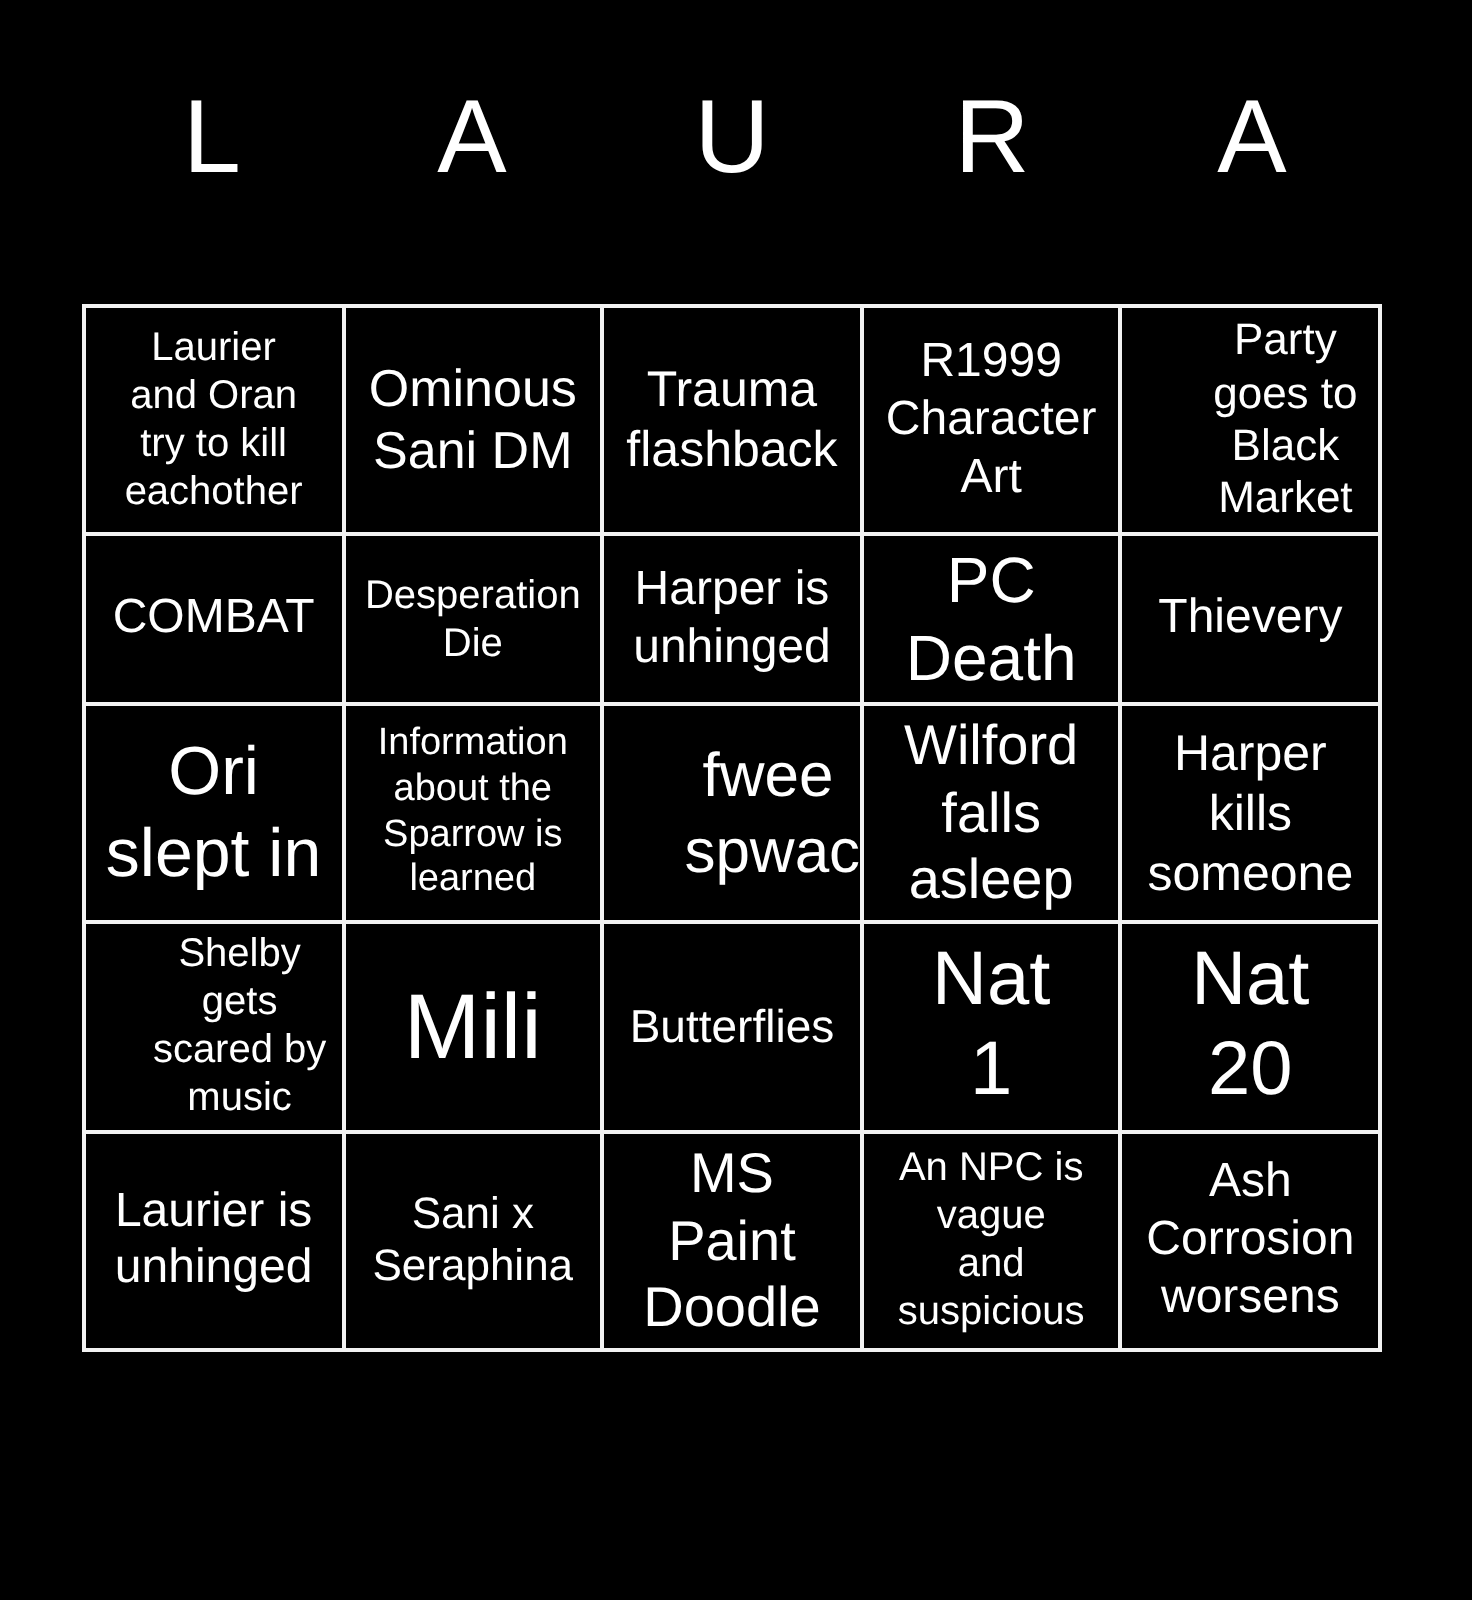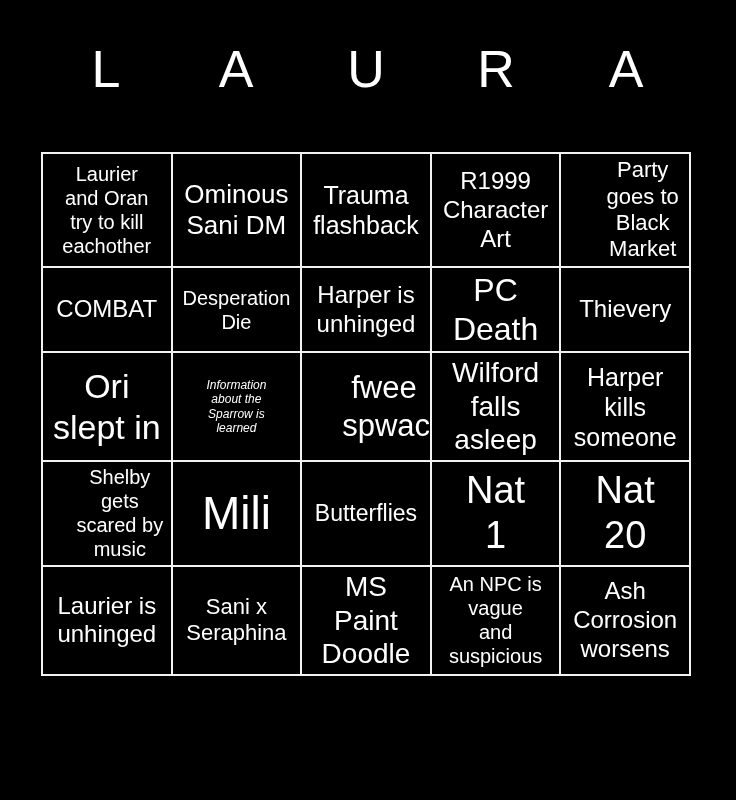--- a/index.html
+++ b/index.html
@@ -92,21 +92,21 @@
 Die</td>
       <td class="cell" style="font-size: 24px;">Harper is
 unhinged</td>
       <td class="cell" style="font-size: 32px;">PC
 Death</td>
       <td class="cell" style="font-size: 24px;">Thievery</td>
     </tr>
     <tr>
       <td class="cell" style="font-size: 34px;">Ori
 slept in</td>
-      <td class="cell" style="font-size: 12px; font-style: italic;">Information
+      <td class="cell" style="font-size: 19px;">Information
 about the
 Sparrow is
 learned</td>
       <td class="cell" style="font-size: 31px; padding-left: 40px;">fwee
 spwace</td>
       <td class="cell" style="font-size: 28px;">Wilford
 falls
 asleep</td>
       <td class="cell" style="font-size: 25px;">Harper
 kills

